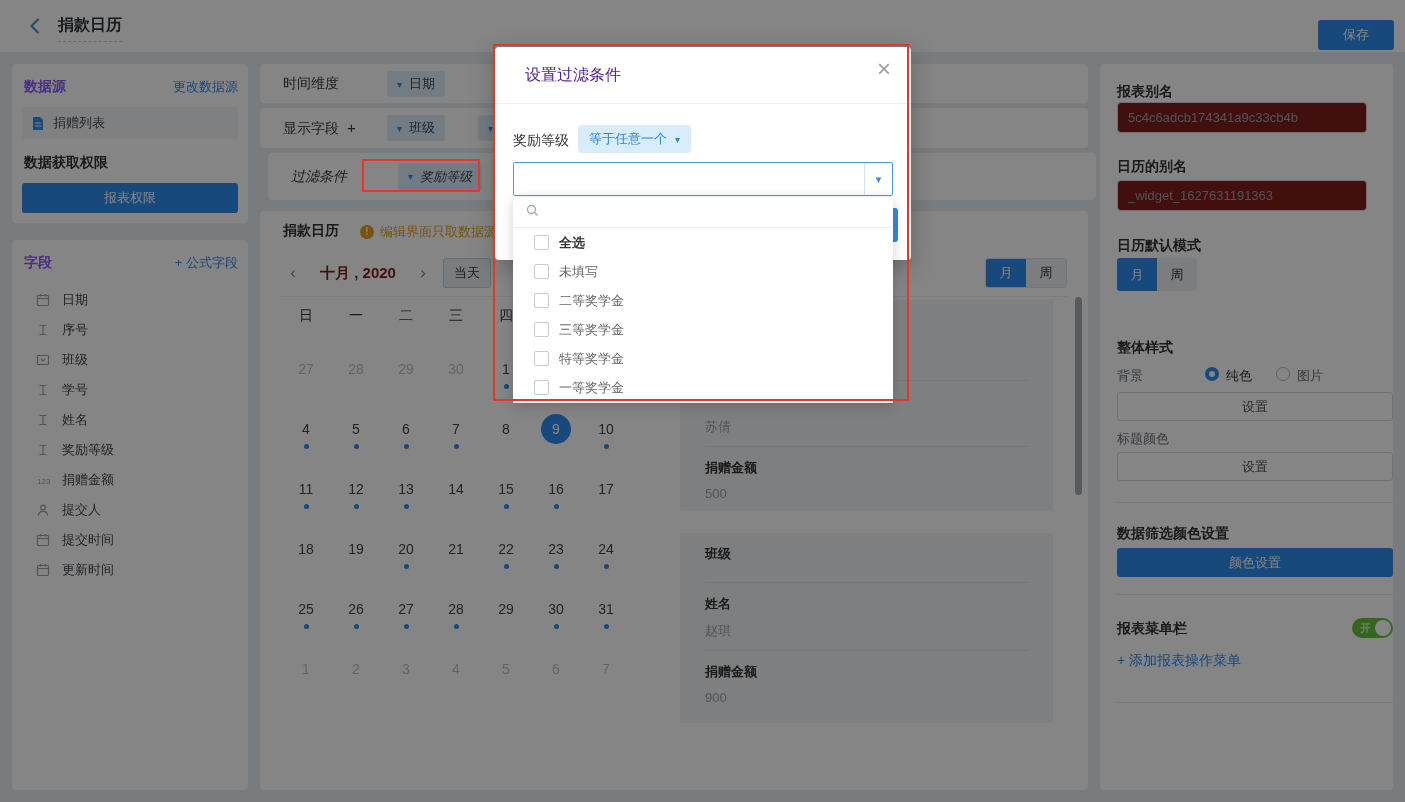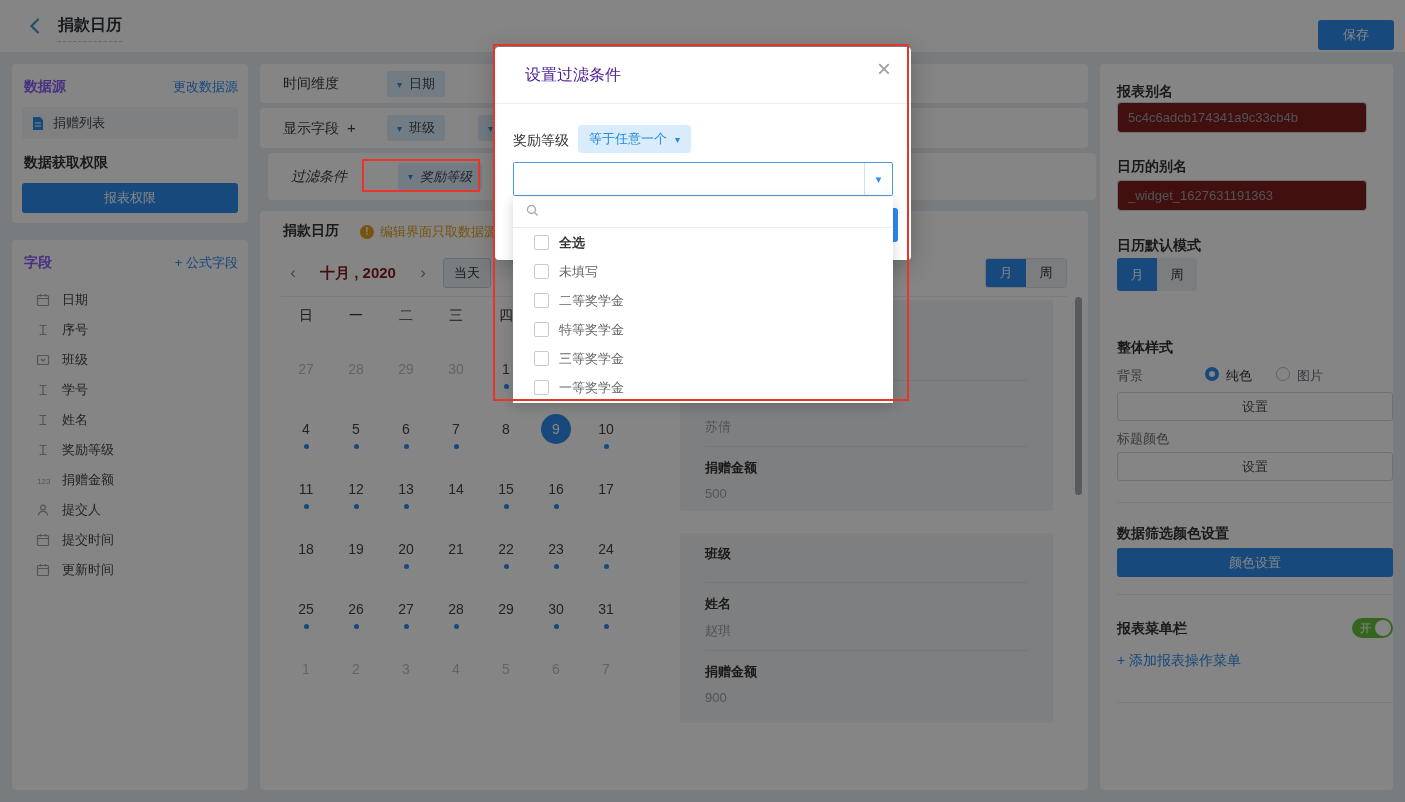--- a/index.html
+++ b/index.html
@@ -528,25 +528,25 @@
         <div class="dd-opt">
           <span class="dd-cb"></span>
           <span>未填写</span>
         </div>
         <div class="dd-opt">
           <span class="dd-cb"></span>
           <span>二等奖学金</span>
         </div>
         <div class="dd-opt">
           <span class="dd-cb"></span>
-          <span>特等奖学金</span>
+          <span>三等奖学金</span>
         </div>
         <div class="dd-opt">
           <span class="dd-cb"></span>
-          <span>三等奖学金</span>
+          <span>特等奖学金</span>
         </div>
         <div class="dd-opt">
           <span class="dd-cb"></span>
           <span>一等奖学金</span>
         </div>
       </div>
   </div>
 
   <div class="ann ann-modal"></div>
   <div class="ann ann-pill"></div>

